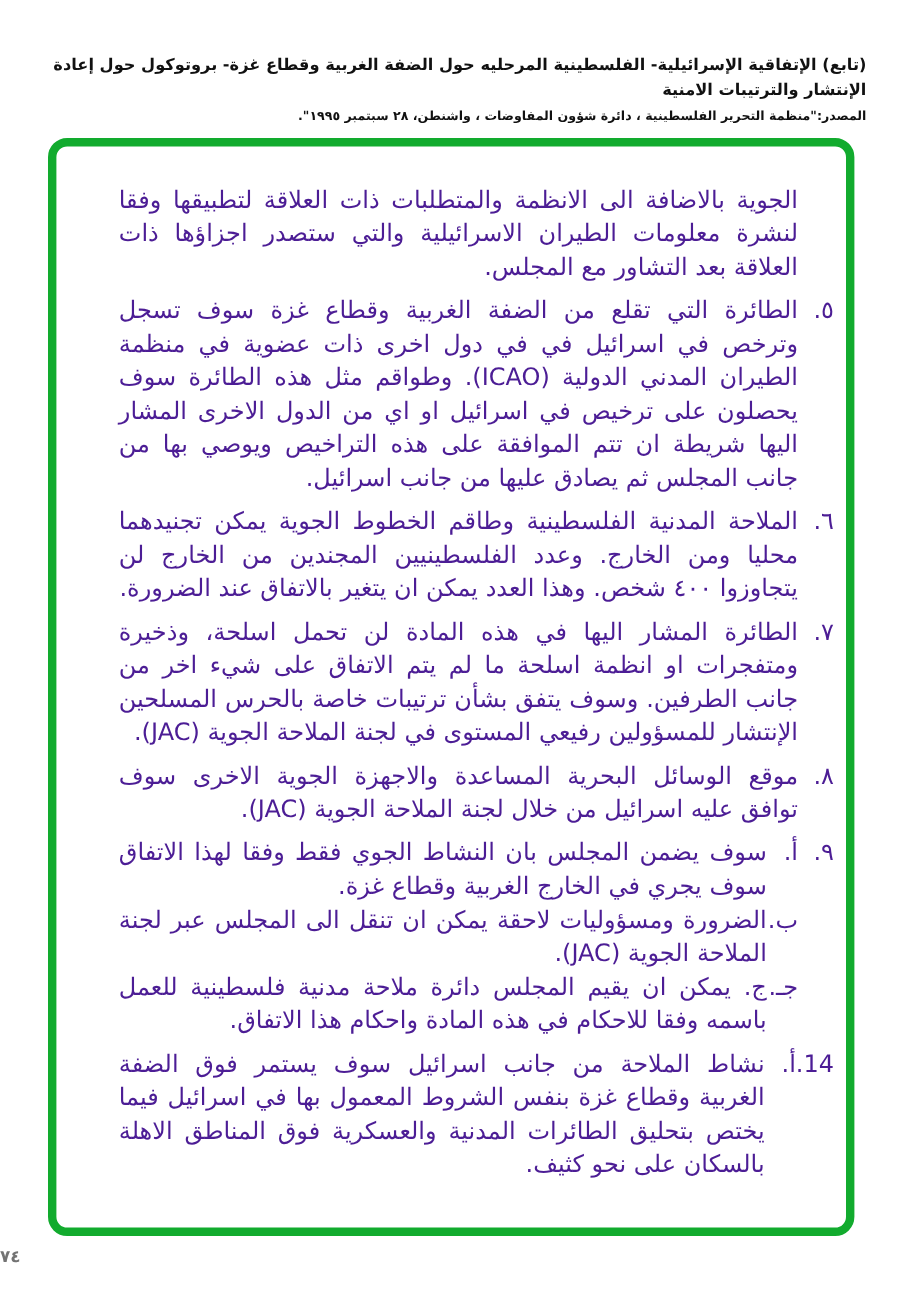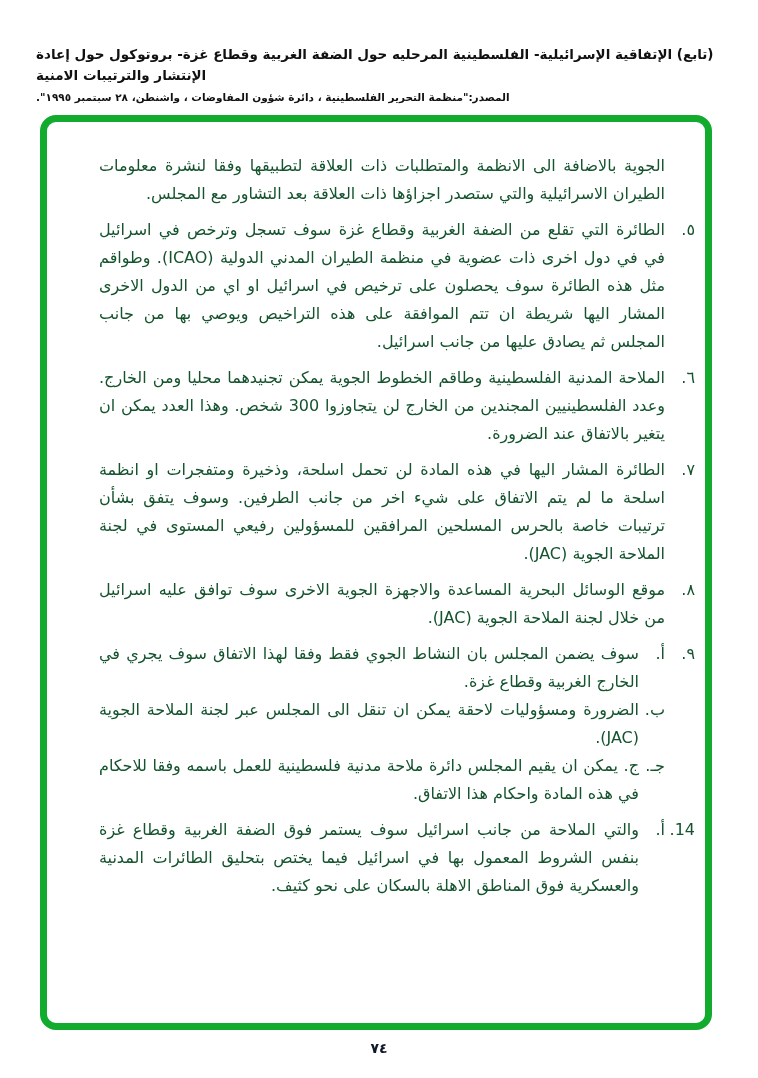--- a/index.html
+++ b/index.html
@@ -15,21 +15,21 @@
     background: #ffffff;
     overflow: hidden;
   }
   
   .header {
     position: absolute;
     top: 44px;
     left: 36px;
     right: 36px;
     direction: rtl;
-    text-align: left;
+    text-align: right;
     color: #111;
   }
   .header-title {
     font-size: 13.5px;
     font-weight: bold;
     line-height: 1.55;
   }
   .header-source {
     font-size: 10.5px;
     font-weight: bold;
@@ -43,22 +43,22 @@
     width: 672px;
     height: 915px;
     box-sizing: border-box;
     border: 7px solid #12ab2e;
     border-radius: 16px;
     background: #ffffff;
     padding: 30px 10px 0 52px;
     direction: rtl;
   }
   .body-text {
-    color: #14532d;
-    font-size: 16px;
+    color: #4c1d95;
+    font-size: 20px;
     line-height: 28px;
   }
   p { margin: 0; }
   .intro {
     margin: 0 30px 8px 0;
     text-align: justify;
   }
   .item {
     display: flex;
     margin-bottom: 8px;
@@ -81,24 +81,24 @@
   .sub-body {
     flex: 1;
     text-align: justify;
   }
   
   .page-number {
     position: absolute;
     top: 1040px;
     left: 0;
     width: 100%;
-    text-align: center;
+    text-align: left;
     font-size: 14px;
     font-weight: bold;
-    color: #0f172a;
+    color: #737373;
     direction: rtl;
   }
 </style>
 </head>
 <body>
 
 <div class="page">
 
   <div class="header">
     <div class="header-title">(تابع) الإتفاقية الإسرائيلية- الفلسطينية المرحليه حول الضفة الغربية وقطاع غزة- بروتوكول حول إعادة الإنتشار والترتيبات الامنية</div>
@@ -109,26 +109,26 @@
 
     <p class="intro">الجوية بالاضافة الى الانظمة والمتطلبات ذات العلاقة لتطبيقها وفقا لنشرة معلومات الطيران الاسرائيلية والتي ستصدر اجزاؤها ذات العلاقة بعد التشاور مع المجلس.</p>
 
     <div class="item">
       <span class="item-num">٥.</span>
       <p class="item-body">الطائرة التي تقلع من الضفة الغربية وقطاع غزة سوف تسجل وترخص في اسرائيل في في دول اخرى ذات عضوية في منظمة الطيران المدني الدولية (ICAO). وطواقم مثل هذه الطائرة سوف يحصلون على ترخيص في اسرائيل او اي من الدول الاخرى المشار اليها شريطة ان تتم الموافقة على هذه التراخيص ويوصي بها من جانب المجلس ثم يصادق عليها من جانب اسرائيل.</p>
     </div>
 
     <div class="item">
       <span class="item-num">٦.</span>
-      <p class="item-body">الملاحة المدنية الفلسطينية وطاقم الخطوط الجوية يمكن تجنيدهما محليا ومن الخارج. وعدد الفلسطينيين المجندين من الخارج لن يتجاوزوا 300 شخص. وهذا العدد يمكن ان يتغير بالاتفاق عند الضرورة.</p>
+      <p class="item-body">الملاحة المدنية الفلسطينية وطاقم الخطوط الجوية يمكن تجنيدهما محليا ومن الخارج. وعدد الفلسطينيين المجندين من الخارج لن يتجاوزوا ٤٠٠ شخص. وهذا العدد يمكن ان يتغير بالاتفاق عند الضرورة.</p>
     </div>
 
     <div class="item">
       <span class="item-num">٧.</span>
-      <p class="item-body">الطائرة المشار اليها في هذه المادة لن تحمل اسلحة، وذخيرة ومتفجرات او انظمة اسلحة ما لم يتم الاتفاق على شيء اخر من جانب الطرفين. وسوف يتفق بشأن ترتيبات خاصة بالحرس المسلحين المرافقين للمسؤولين رفيعي المستوى في لجنة الملاحة الجوية (JAC).</p>
+      <p class="item-body">الطائرة المشار اليها في هذه المادة لن تحمل اسلحة، وذخيرة ومتفجرات او انظمة اسلحة ما لم يتم الاتفاق على شيء اخر من جانب الطرفين. وسوف يتفق بشأن ترتيبات خاصة بالحرس المسلحين الإنتشار للمسؤولين رفيعي المستوى في لجنة الملاحة الجوية (JAC).</p>
     </div>
 
     <div class="item">
       <span class="item-num">٨.</span>
       <p class="item-body">موقع الوسائل البحرية المساعدة والاجهزة الجوية الاخرى سوف توافق عليه اسرائيل من خلال لجنة الملاحة الجوية (JAC).</p>
     </div>
 
     <div class="item">
       <span class="item-num">٩.</span>
       <div class="item-body">
@@ -145,21 +145,21 @@
           <p class="sub-body">ج. يمكن ان يقيم المجلس دائرة ملاحة مدنية فلسطينية للعمل باسمه وفقا للاحكام في هذه المادة واحكام هذا الاتفاق.</p>
         </div>
       </div>
     </div>
 
     <div class="item">
       <span class="item-num">14.</span>
       <div class="item-body">
         <div class="subitem">
           <span class="sub-num">أ.</span>
-          <p class="sub-body">والتي الملاحة من جانب اسرائيل سوف يستمر فوق الضفة الغربية وقطاع غزة بنفس الشروط المعمول بها في اسرائيل فيما يختص بتحليق الطائرات المدنية والعسكرية فوق المناطق الاهلة بالسكان على نحو كثيف.</p>
+          <p class="sub-body">نشاط الملاحة من جانب اسرائيل سوف يستمر فوق الضفة الغربية وقطاع غزة بنفس الشروط المعمول بها في اسرائيل فيما يختص بتحليق الطائرات المدنية والعسكرية فوق المناطق الاهلة بالسكان على نحو كثيف.</p>
         </div>
       </div>
     </div>
 
   </div>
 
   <div class="page-number">٧٤</div>
 
 </div>
 

